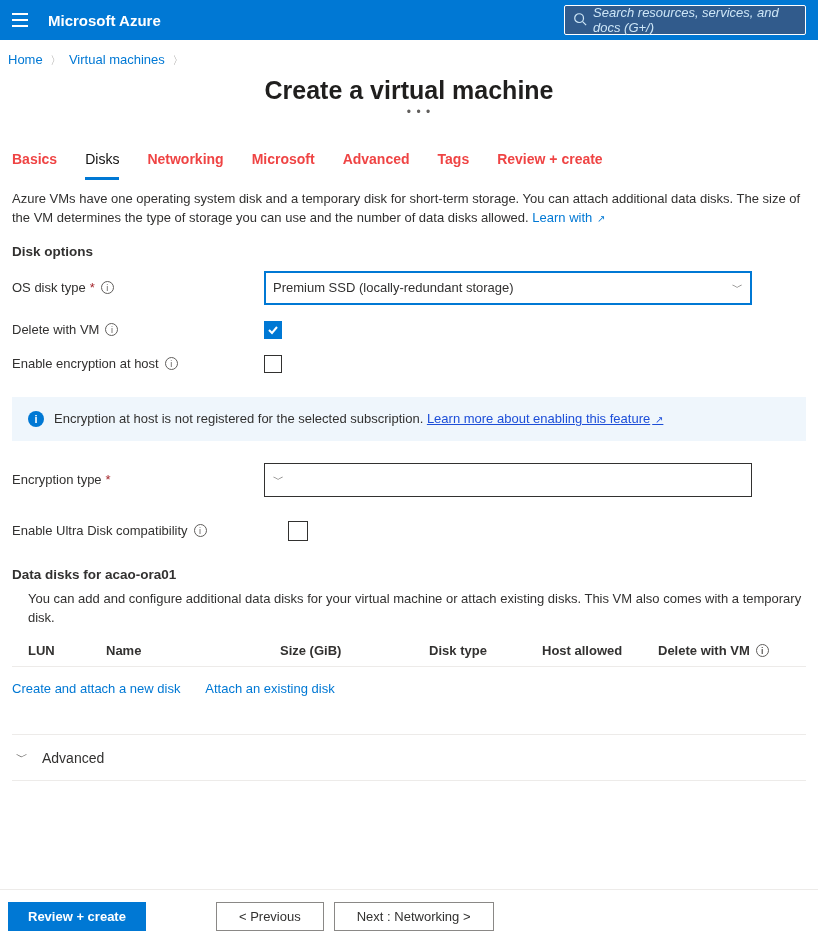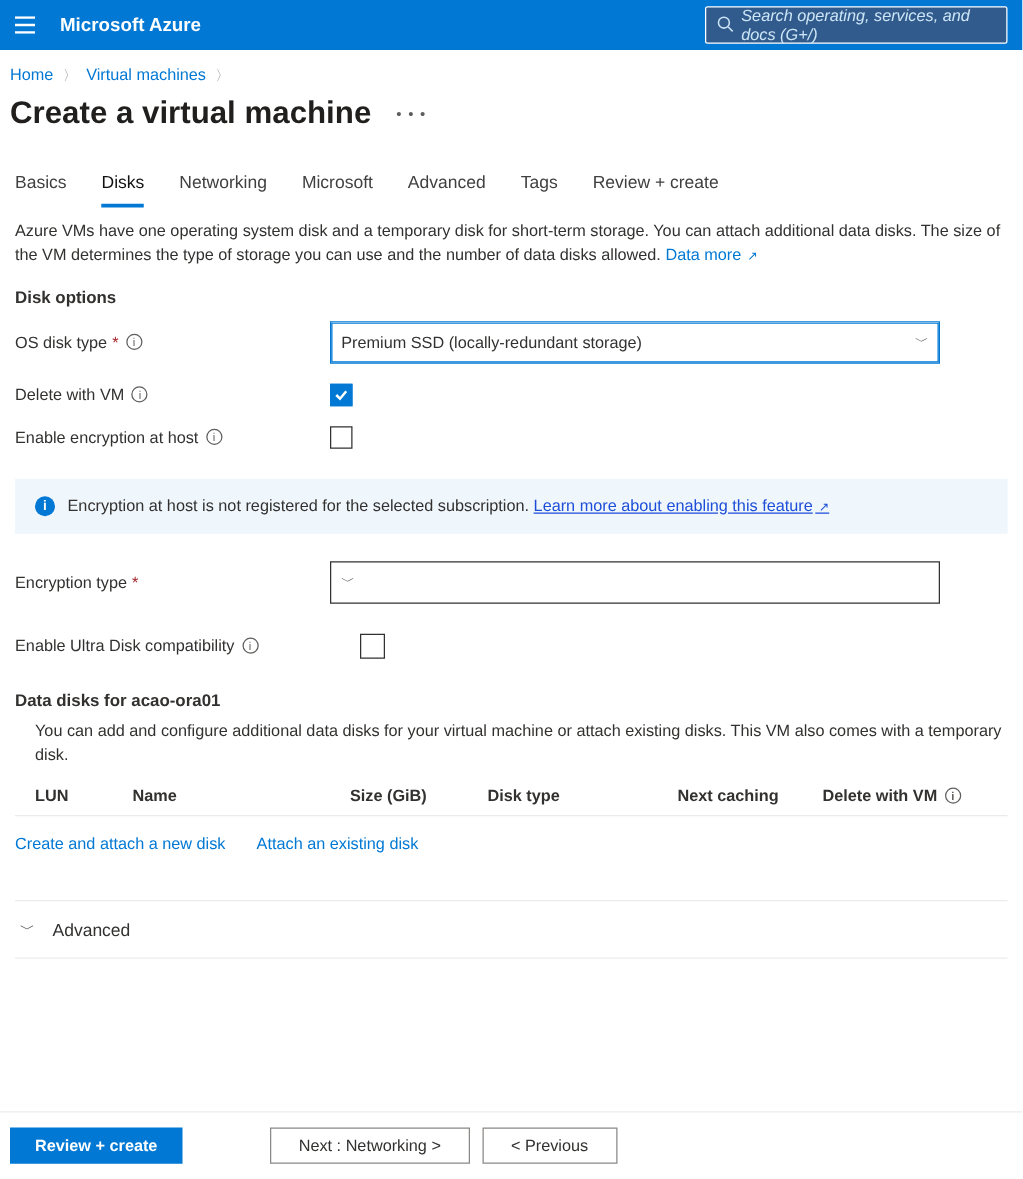--- a/index.html
+++ b/index.html
@@ -44,32 +44,32 @@
     
     .breadcrumb {
       padding: 12px 8px 6px 8px;
       font-size: 13px;
       color:#605e5c;
     }
     .breadcrumb a { color:#0078d4; text-decoration:none; cursor:pointer; }
     .chev { color:#a19f9d; margin:0 4px; font-size:11px; }
     
     .page-title-row {
-      display:flex; align-items:center; padding: 2px 8px 18px 8px;
+      display:flex; align-items:center; padding: 2px 8px 18px 8px; flex-direction: column;
     }
     .page-title {
       font-size: 25px; font-weight:600; color:#201f1e;
     }
     .ellipsis-btn { margin-left:20px; color:#605e5c; letter-spacing:1px; cursor:pointer; font-size:12px; }
     
     .tabs {
       display:flex; gap:28px; padding: 10px 12px 0 12px;
       font-size: 14px;
     }
-    .tab { padding:4px 0 10px 0; color:#404040; cursor:pointer; }
+    .tab { padding:4px 0 10px 0; color:#ef4444; cursor:pointer;font-weight:bold; }
     .tab.active { color:#111; font-weight:400; border-bottom:3px solid #0078d4; }
     
     .content { padding: 10px 12px 0 12px; flex:1; overflow:auto; }
     .intro { font-size:13px; color:#323130; margin-bottom:16px; line-height:1.45; }
     .intro a { color:#0078d4; text-decoration:none; }
     .section-h { font-weight:600; font-size:13.5px; margin-bottom:12px; }
     .field-row {
       display:flex; align-items:center; margin-bottom:16px;
     }
     .field-label { width:252px; display:flex; align-items:center; font-size:13px; }
@@ -105,21 +105,21 @@
     .section-h2 { font-weight:600; font-size:13.5px; margin:26px 0 8px 0; }
     .desc { font-size:13px; line-height:1.45; margin-bottom:10px;margin-left:16px; }
     
     .disk-header {
       display:flex; padding:6px 0 8px 16px; border-bottom:1px solid #edebe9;
       font-weight:600; font-size:13px;gap:16px;
     }
     .col-lun { width:62px; }
     .col-name { width:158px; }
     .col-size { width:94px; }
-    .col-type { width:136px; }
+    .col-type { width:136px;text-align:center; }
     .col-cache { width:100px; }
     .col-delete { display:flex; align-items:center; }
     .disk-links { padding:14px 0 30px 0; font-size:13px; }
     .disk-links a { color:#0078d4; text-decoration:none; margin-right:22px; cursor:pointer; }
     
     .adv-row {
       border-top:1px solid #edebe9; border-bottom:1px solid #edebe9;
       padding:14px 4px; display:flex; align-items:center; cursor:pointer;
       font-size:14px; margin-top:8px;
     }
@@ -152,21 +152,21 @@
   </div>
   <div class="brand">Microsoft Azure</div>
   <div class="topbar-spacer"></div>
   <div class="searchbox">
     <span>
       <svg width="14" height="14" viewBox="0 0 16 16" fill="none">
         <circle cx="7" cy="7" r="5" stroke="#cde6f7" stroke-width="1.4"></circle>
         <line x1="11" y1="11" x2="15" y2="15" stroke="#cde6f7" stroke-width="1.4"></line>
       </svg>
     </span>
-    <span class="text">Search operating, services, and docs (G+/)</span>
+    <span class="text">Search resources, services, and docs (G+/)</span>
   </div>
 </div>
 
 <div class="breadcrumb">
   <a>Home</a>
   <span class="chev">〉</span>
   <a>Virtual machines</a>
   <span class="chev">〉</span>
 </div>
 
@@ -182,21 +182,21 @@
   <div class="tab">Microsoft</div>
   <div class="tab">Advanced</div>
   <div class="tab">Tags</div>
   <div class="tab">Review + create</div>
 </div>
 
 <div class="content">
 
   <div class="intro">
     <span>Azure VMs have one operating system disk and a temporary disk for short-term storage. You can attach additional data disks. The size of the VM determines the type of storage you can use and the number of data disks allowed.</span>
-    <a><span>Data more</span><span class="ext-icon"> ↗</span></a>
+    <a><span>Learn with</span><span class="ext-icon"> ↗</span></a>
   </div>
 
   <div class="section-h">Disk options</div>
 
   <div class="field-row">
     <div class="field-label">
       <span>OS disk type</span>
       <span class="req">*</span>
       <span class="info-icon">i</span>
     </div>
@@ -253,21 +253,21 @@
   </div>
 
   <div class="section-h2">Data disks for acao-ora01</div>
   <div class="desc">You can add and configure additional data disks for your virtual machine or attach existing disks. This VM also comes with a temporary disk.</div>
 
   <div class="disk-header">
     <div class="col-lun">LUN</div>
     <div class="col-name">Name</div>
     <div class="col-size">Size (GiB)</div>
     <div class="col-type">Disk type</div>
-    <div class="col-cache">Next caching</div>
+    <div class="col-cache">Host allowed</div>
     <div class="col-delete">
       <span>Delete with VM</span>
       <span class="info-icon" style="margin-left:6px;">i</span>
     </div>
   </div>
 
   <div class="disk-links">
     <a>Create and attach a new disk</a>
     <a>Attach an existing disk</a>
   </div>
@@ -275,15 +275,15 @@
   <div class="adv-row">
     <span class="chevd">﹀</span>
     <span>Advanced</span>
   </div>
 
 </div>
 
 <div class="footer">
   <button class="btn-primary">Review + create</button>
   <div class="footer-gap"></div>
+  <button class="btn-outline">&lt; Previous</button>
   <button class="btn-outline">Next : Networking &gt;</button>
-  <button class="btn-outline">&lt; Previous</button>
 </div>
 
 </body></html>

